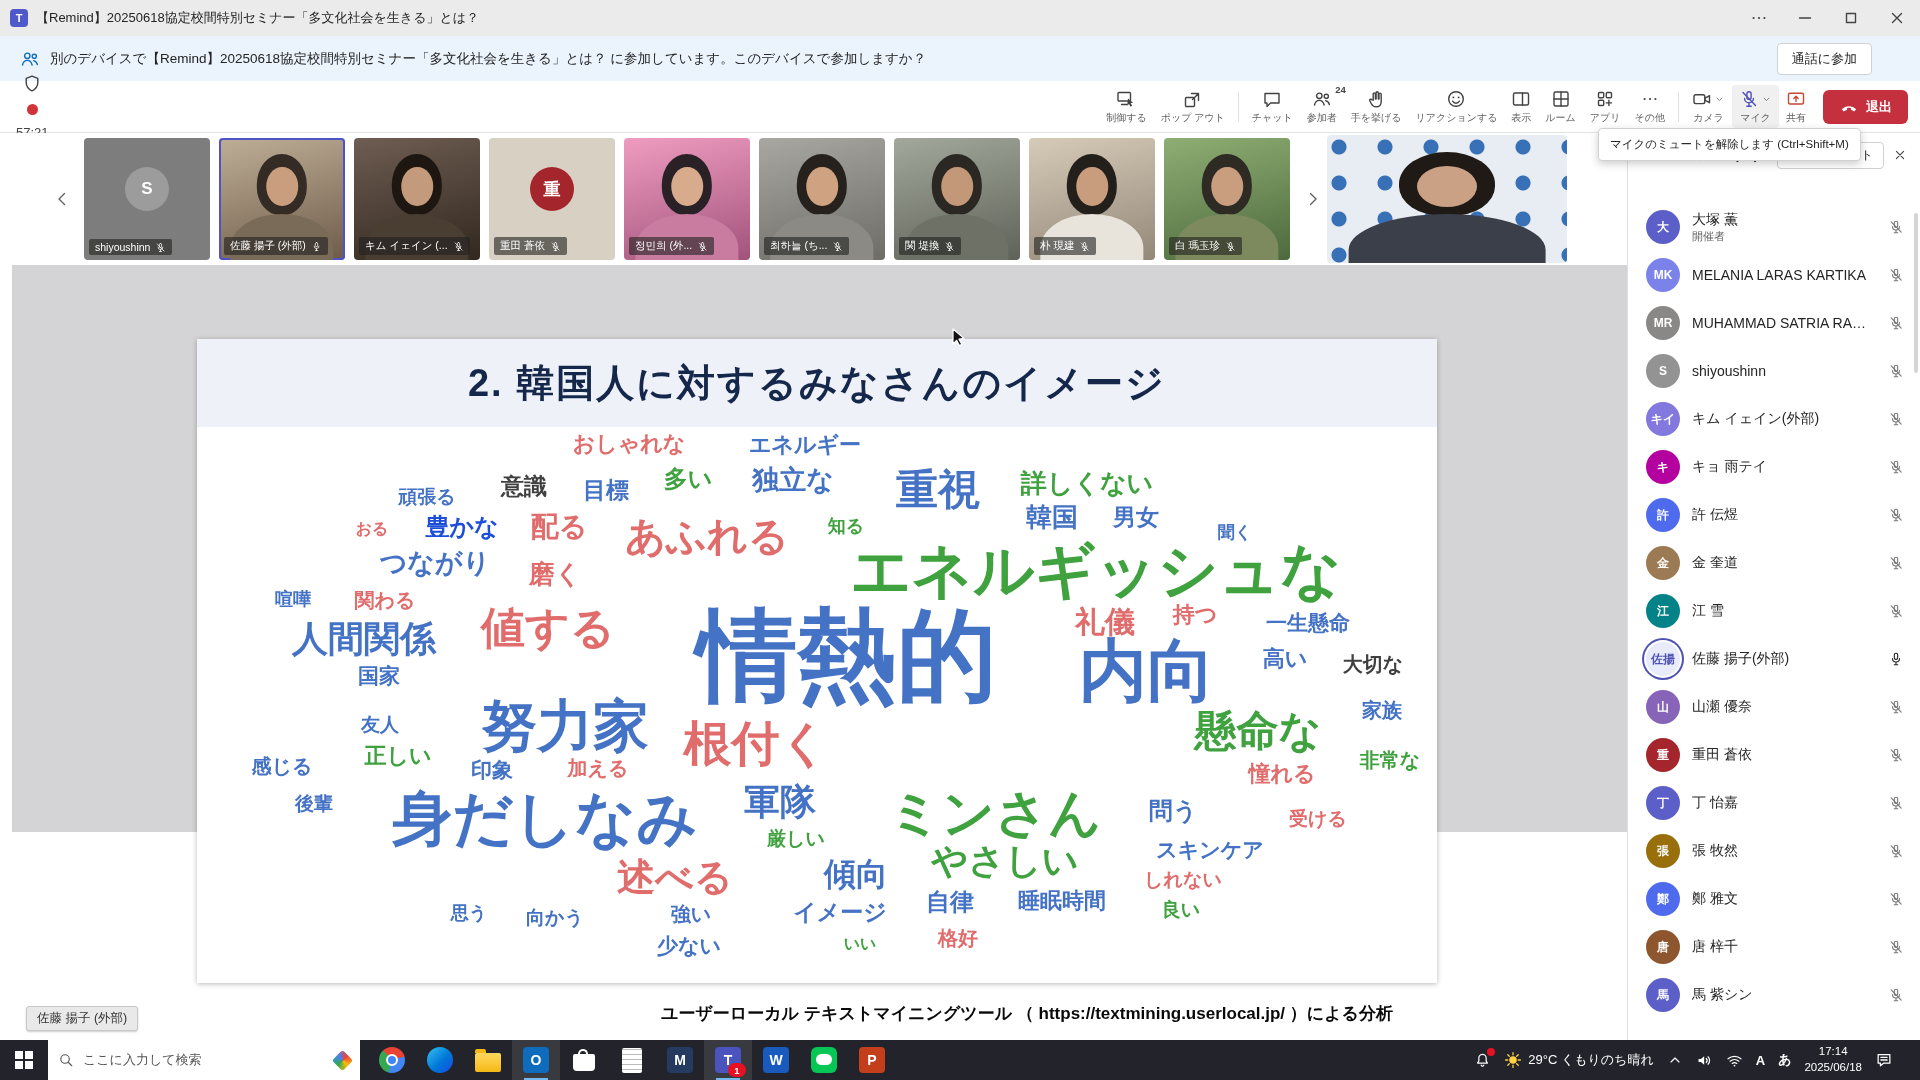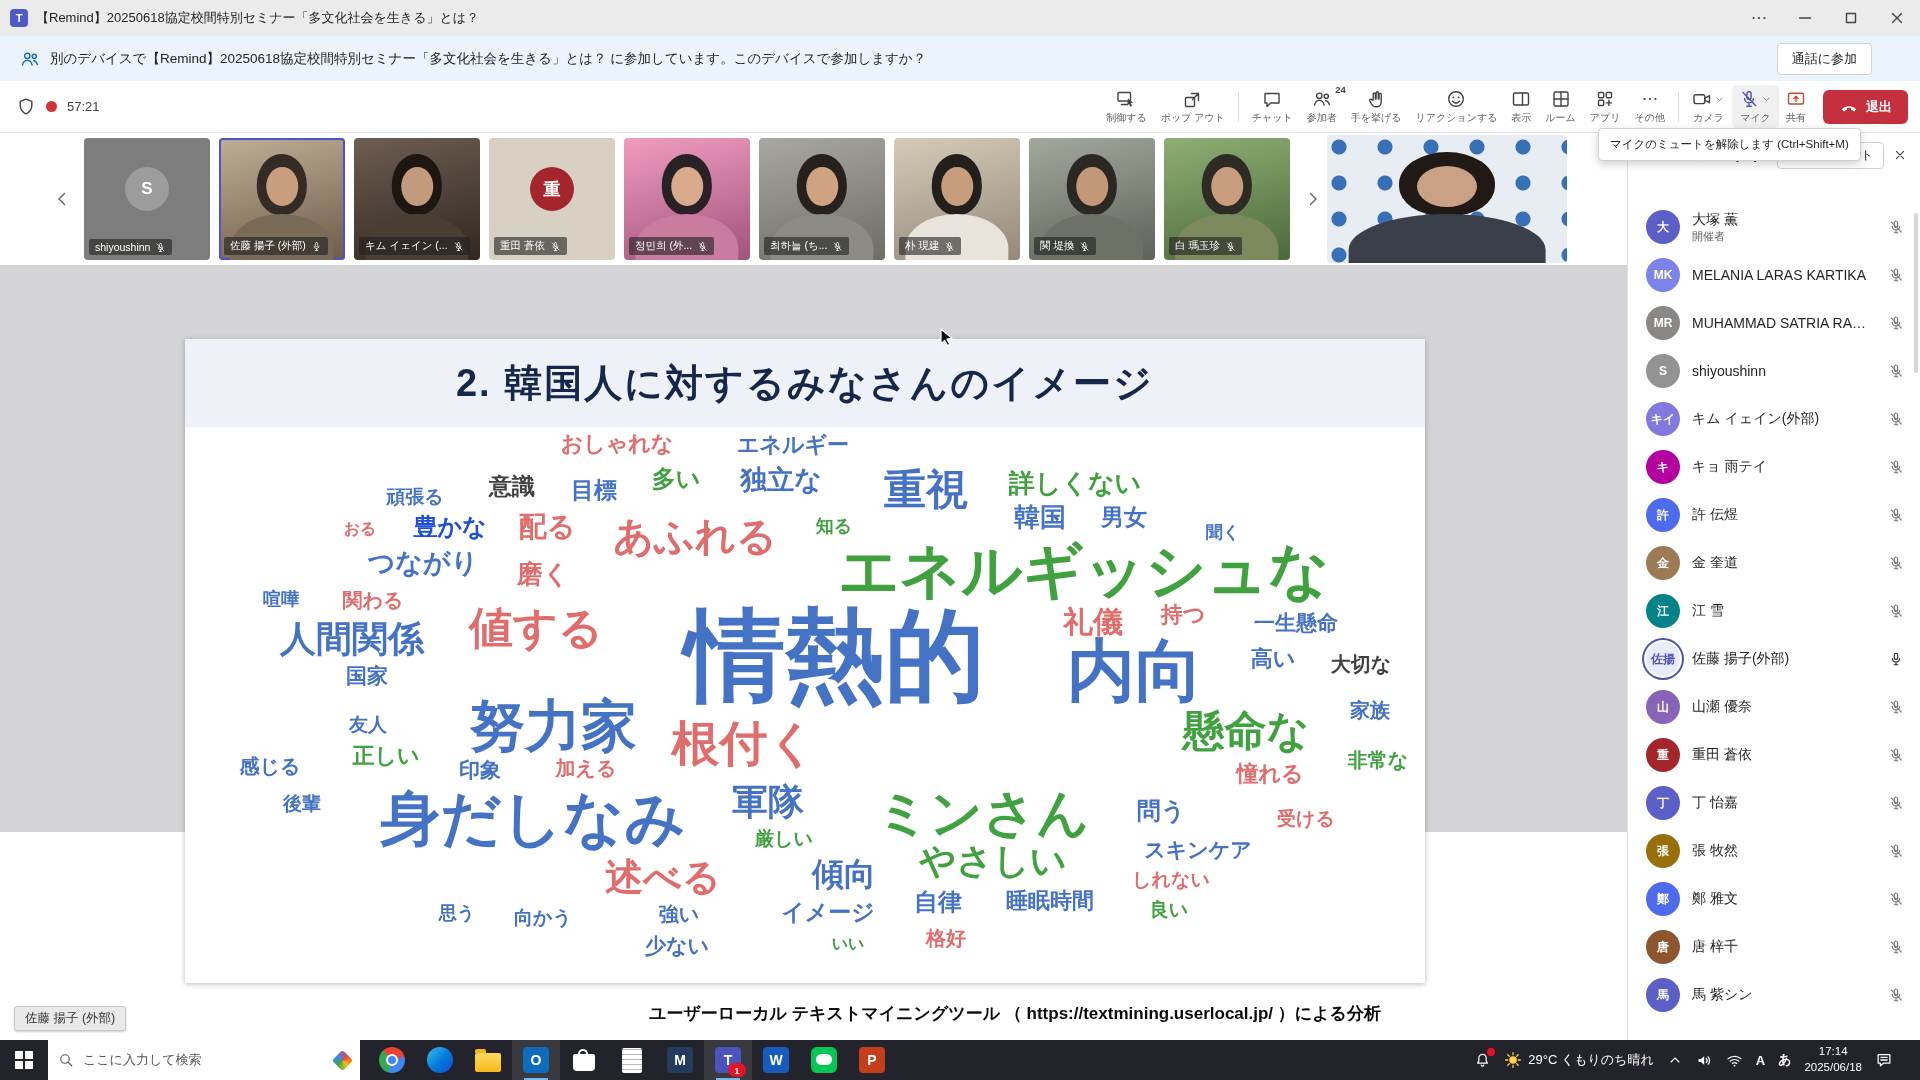--- a/index.html
+++ b/index.html
@@ -15,21 +15,21 @@
   .tbc{width:46px;height:100%;display:flex;align-items:center;justify-content:center;color:#444;cursor:pointer;}
 
   
   .banner{position:absolute;left:0;top:36px;width:100%;height:45px;background:#EBF3FC;display:flex;align-items:center;padding:0 20px;box-sizing:border-box;gap:10px;}
   .bn-icon{color:#0F6CBD;}
   .bn-text{font-size:13.5px;color:#242424;white-space:nowrap;overflow:hidden;}
   .bn-btn{margin-left:auto;margin-right:28px;background:#fff;border:1px solid #d1d1d1;border-radius:4px;padding:6px 14px;font-size:13px;color:#242424;font-family:inherit;cursor:pointer;white-space:nowrap;}
 
   
   .meetbar{position:absolute;left:0;top:81px;width:100%;height:52px;background:#fff;border-bottom:1px solid #e3e3e3;display:flex;align-items:center;box-sizing:border-box;}
-  .mb-left{display:flex;align-items:center;gap:10px;padding-left:16px;color:#424242;}
+  .mb-left{display:flex;align-items:center;gap:10px;padding-left:16px;color:#424242;flex-direction:column;}
   .rec-dot{width:11px;height:11px;border-radius:50%;background:var(--record,#D13438);}
   .timer{font-size:13px;color:#424242;}
   .mb-right{margin-left:auto;display:flex;align-items:center;}
   .mbtn{display:flex;flex-direction:column;align-items:center;justify-content:center;padding:3px 7px;cursor:pointer;border-radius:4px;color:#424242;}
   .mbtn.hovered{background:#f0f0f0;}
   .mb-top{display:flex;align-items:center;gap:2px;position:relative;height:22px;}
   .mb-lb{font-size:10px;color:#616161;white-space:nowrap;margin-top:1px;}
   .mb-badge{position:absolute;top:-4px;right:-14px;font-size:9.5px;color:#424242;font-weight:700;}
   .mb-chev{color:#616161;}
   .mb-div{width:1px;height:30px;background:#e0e0e0;margin:0 6px;}
@@ -49,21 +49,21 @@
   .tlabel{position:absolute;left:5px;bottom:5px;max-width:calc(100% - 10px);display:flex;align-items:center;gap:5px;background:rgba(32,31,30,.6);color:#fff;font-size:10.5px;padding:2px 6px;border-radius:2px;white-space:nowrap;overflow:hidden;box-sizing:border-box;}
   .tlabel .icon{flex:none;}
   .big-tile{position:absolute;left:1327px;top:2px;width:240px;height:128px;border-radius:4px;overflow:hidden;cursor:pointer;}
   .logo-wall{background-color:#e8edf3;background-image:radial-gradient(circle at 12px 12px, rgba(37,99,176,.9) 7px, transparent 8px);background-size:46px 36px;}
   .person{position:absolute;inset:0;}
   .p-hair{position:absolute;left:50%;transform:translateX(-50%);top:13%;width:40%;height:50%;border-radius:50% 50% 46% 46%;}
   .p-face{position:absolute;left:50%;transform:translateX(-50%);top:24%;width:25%;height:32%;border-radius:50%;}
   .p-body{position:absolute;left:50%;transform:translateX(-50%);bottom:-18%;width:82%;height:56%;border-radius:50% 50% 0 0;}
 
   
-  .stage{position:absolute;left:0;top:265px;width:1627px;height:567px;background:var(--stage,#D4D4D6);}
+  .stage{position:absolute;left:12px;top:265px;width:1627px;height:567px;background:var(--stage,#D4D4D6);}
   .slide{position:absolute;left:185px;top:74px;width:1240px;height:644px;background:#eef2f8;box-shadow:0 1px 5px rgba(0,0,0,.28);}
   .cloud-bg{position:absolute;left:0;top:88px;right:0;bottom:0;background:#fff;}
   .slide-title{position:absolute;left:0;top:0;width:100%;height:88px;display:flex;align-items:center;justify-content:center;font-size:38px;font-weight:600;color:#15284b;letter-spacing:2px;}
   .cloud{position:absolute;inset:0;}
   .word{position:absolute;transform:translate(-50%,-50%);font-weight:700;white-space:nowrap;line-height:1;}
   .attribution{position:absolute;left:600px;top:737px;width:830px;text-align:center;font-size:17px;font-weight:600;color:#0a0a0a;}
   .chip{position:absolute;left:14px;top:741px;background:#e9e9e9;border:1px solid #c8c8c8;border-radius:3px;padding:3px 10px;font-size:12.5px;color:#333;box-shadow:0 1px 2px rgba(0,0,0,.2);}
   .cursor{position:absolute;left:936px;top:62px;}
 
   
@@ -442,45 +442,45 @@
             <span style="overflow: hidden; text-overflow: ellipsis;">최하늘 (ち...</span>
             <span class="icon">
               <svg width="11" height="11" viewBox="0 0 20 20" fill="none" stroke="currentColor" stroke-width="1.4" stroke-linecap="round" stroke-linejoin="round">
                 <rect x="7.9" y="2.8" width="4.2" height="7.6" rx="2.1"></rect>
                 <path d="M5.6 9.4a4.4 4.4 0 008.8 0M10 13.8v3.4M7.8 17.2h4.4"></path>
                 <path d="M4 3.5l12.5 13"></path>
               </svg>
             </span>
           </div>
         </div>
+        <div class="tile" style="background: linear-gradient(165deg, rgb(163, 168, 156), rgb(94, 98, 88));">
+          <div class="person">
+            <div class="p-hair" style="background: rgb(43, 39, 35);"></div>
+            <div class="p-face" style="background: rgb(194, 152, 120);"></div>
+            <div class="p-body" style="background: rgb(109, 113, 102);"></div>
+          </div>
+          <div class="tlabel">
+            <span style="overflow: hidden; text-overflow: ellipsis;">関 堤換</span>
+            <span class="icon">
+              <svg width="11" height="11" viewBox="0 0 20 20" fill="none" stroke="currentColor" stroke-width="1.4" stroke-linecap="round" stroke-linejoin="round">
+                <rect x="7.9" y="2.8" width="4.2" height="7.6" rx="2.1"></rect>
+                <path d="M5.6 9.4a4.4 4.4 0 008.8 0M10 13.8v3.4M7.8 17.2h4.4"></path>
+                <path d="M4 3.5l12.5 13"></path>
+              </svg>
+            </span>
+          </div>
+        </div>
         <div class="tile" style="background: linear-gradient(165deg, rgb(214, 203, 184), rgb(148, 136, 122));">
           <div class="person">
             <div class="p-hair" style="background: rgb(35, 32, 28);"></div>
             <div class="p-face" style="background: rgb(199, 157, 126);"></div>
             <div class="p-body" style="background: rgb(232, 228, 220);"></div>
           </div>
           <div class="tlabel">
             <span style="overflow: hidden; text-overflow: ellipsis;">朴 現建</span>
-            <span class="icon">
-              <svg width="11" height="11" viewBox="0 0 20 20" fill="none" stroke="currentColor" stroke-width="1.4" stroke-linecap="round" stroke-linejoin="round">
-                <rect x="7.9" y="2.8" width="4.2" height="7.6" rx="2.1"></rect>
-                <path d="M5.6 9.4a4.4 4.4 0 008.8 0M10 13.8v3.4M7.8 17.2h4.4"></path>
-                <path d="M4 3.5l12.5 13"></path>
-              </svg>
-            </span>
-          </div>
-        </div>
-        <div class="tile" style="background: linear-gradient(165deg, rgb(163, 168, 156), rgb(94, 98, 88));">
-          <div class="person">
-            <div class="p-hair" style="background: rgb(43, 39, 35);"></div>
-            <div class="p-face" style="background: rgb(194, 152, 120);"></div>
-            <div class="p-body" style="background: rgb(109, 113, 102);"></div>
-          </div>
-          <div class="tlabel">
-            <span style="overflow: hidden; text-overflow: ellipsis;">関 堤換</span>
             <span class="icon">
               <svg width="11" height="11" viewBox="0 0 20 20" fill="none" stroke="currentColor" stroke-width="1.4" stroke-linecap="round" stroke-linejoin="round">
                 <rect x="7.9" y="2.8" width="4.2" height="7.6" rx="2.1"></rect>
                 <path d="M5.6 9.4a4.4 4.4 0 008.8 0M10 13.8v3.4M7.8 17.2h4.4"></path>
                 <path d="M4 3.5l12.5 13"></path>
               </svg>
             </span>
           </div>
         </div>
         <div class="tile" style="background: linear-gradient(165deg, rgb(143, 174, 116), rgb(76, 106, 60));">

